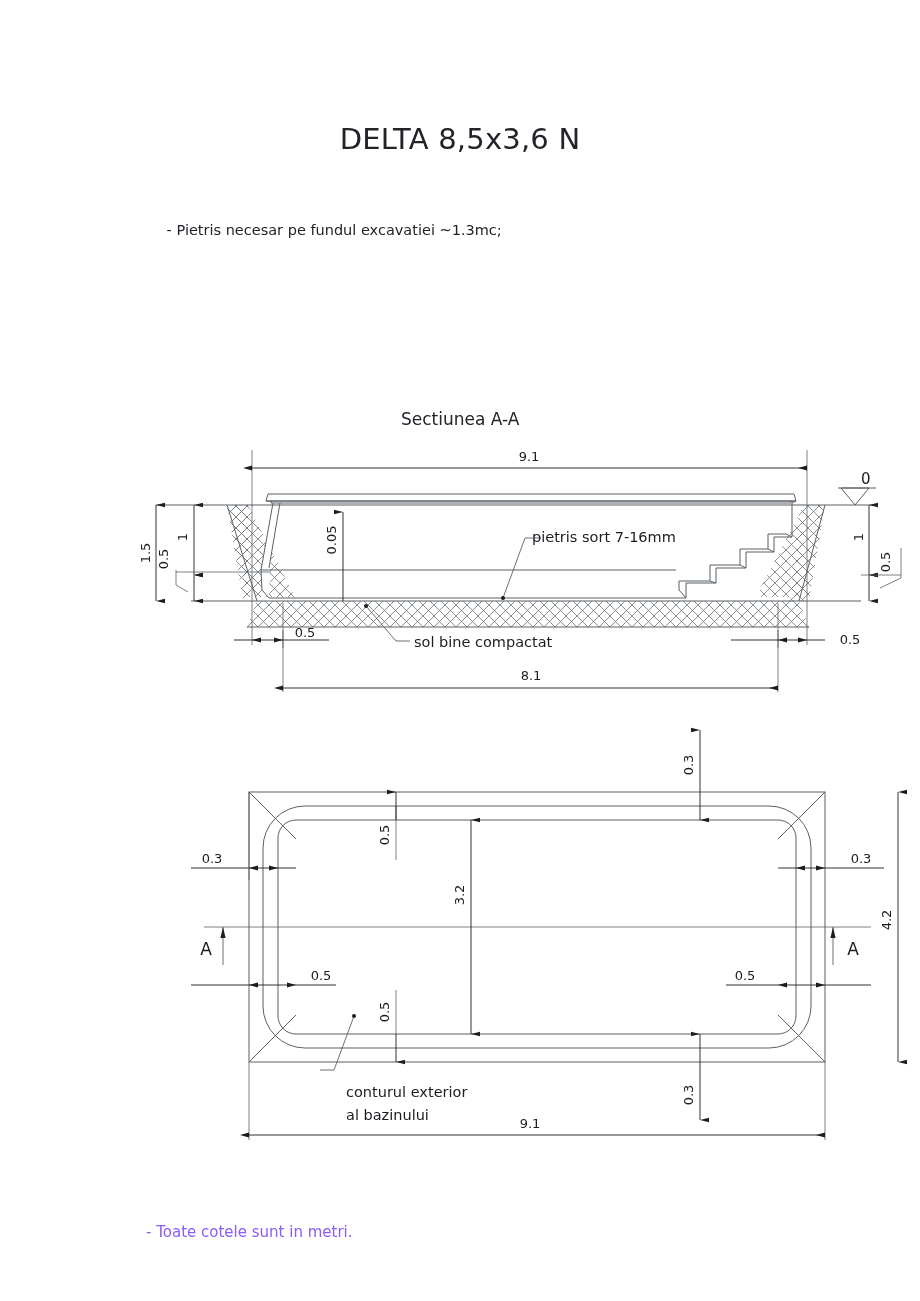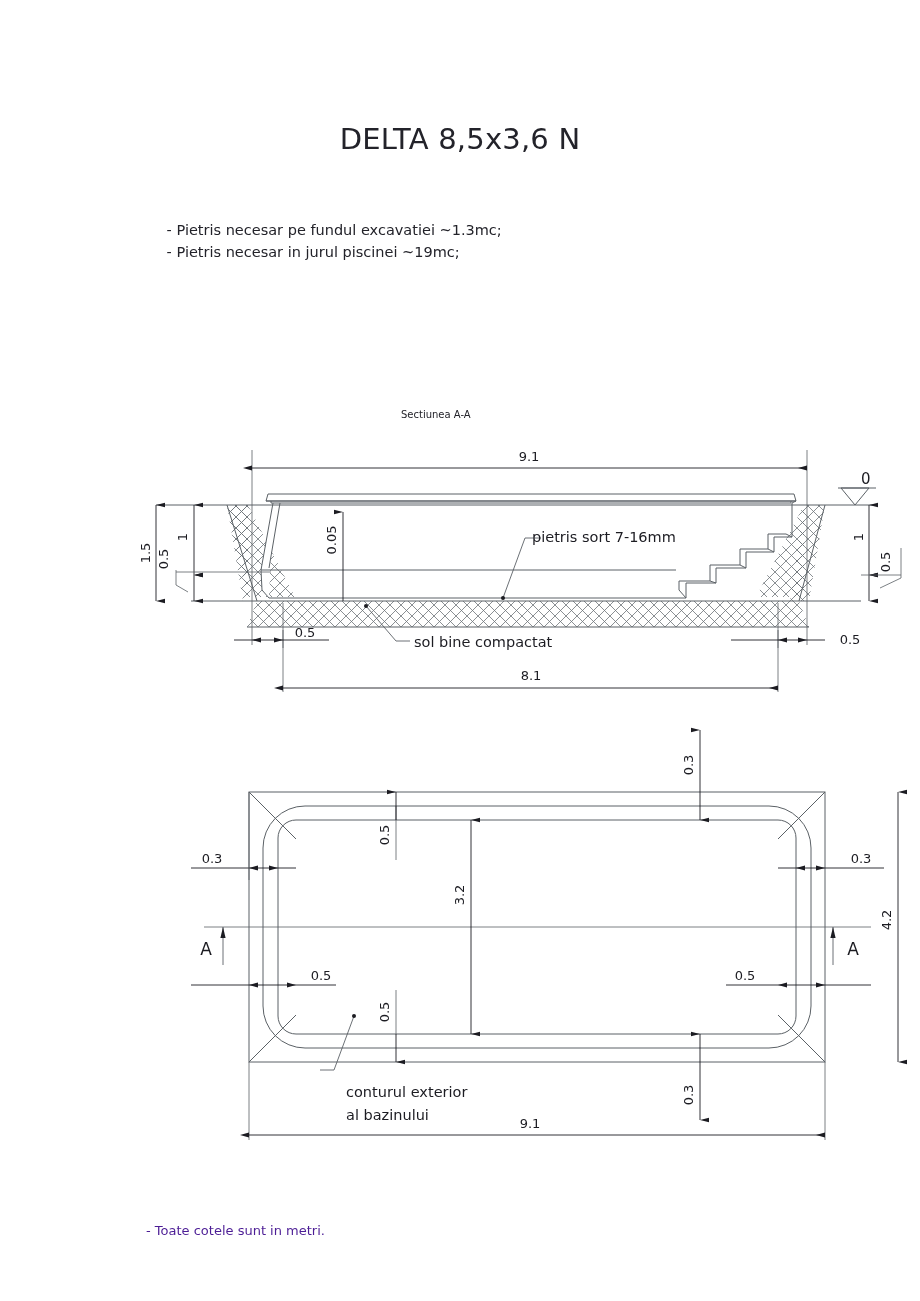--- a/index.html
+++ b/index.html
@@ -35,47 +35,46 @@
     width: 700px;
     font-size: 14.5px;
     line-height: 22px;
     color: #23232a;
   }
   #notes .nota-head { margin-bottom: 18px; }
   #notes .nbullet { white-space: pre-wrap; }
   #section-title {
     position: absolute;
     left: 401px; top: 409px;
-    font-size: 10px;
+    font-size: 17px;
     color: #23232a;
   }
   #footer-note {
     position: absolute;
     left: 146px; top: 1223px;
-    font-size: 13px;
-    color: #4c1d95;
+    font-size: 15px;
+    color: #8b5cf6;
     text-align: center;
   }
   svg { display:block; }
   .draw-wrap { position:absolute; left:0; top:0;padding-left:16px; }
   text { font-family: "DejaVu Sans", "Liberation Sans", sans-serif; fill: #1c1c22; }
   .dimtxt { font-size: 13px; }
   .lbl { font-size: 14.5px; }
   .bigA { font-size: 17px; }
 </style>
 </head>
 <body>
 
 <div id="page">
 
   <div id="title">DELTA 8,5x3,6 N</div>
 
   <div id="notes">
     <div class="nbullet"> - Pietris necesar pe fundul excavatiei ~1.3mc;</div>
-    <div class="nbullet"> - Pietris necesar in jurul piscinei ~19mc;</div>
   </div>
 
   <div id="section-title">Sectiunea A-A</div>
 
   <div class="draw-wrap">
   <svg width="920" height="720" viewBox="0 0 920 720">
     <defs>
       <pattern id="xhatch" width="11" height="11" patternUnits="userSpaceOnUse">
         <path d="M0,0 L11,11 M11,0 L0,11" stroke="#6d7479" stroke-width="0.8" fill="none"></path>
       </pattern>

